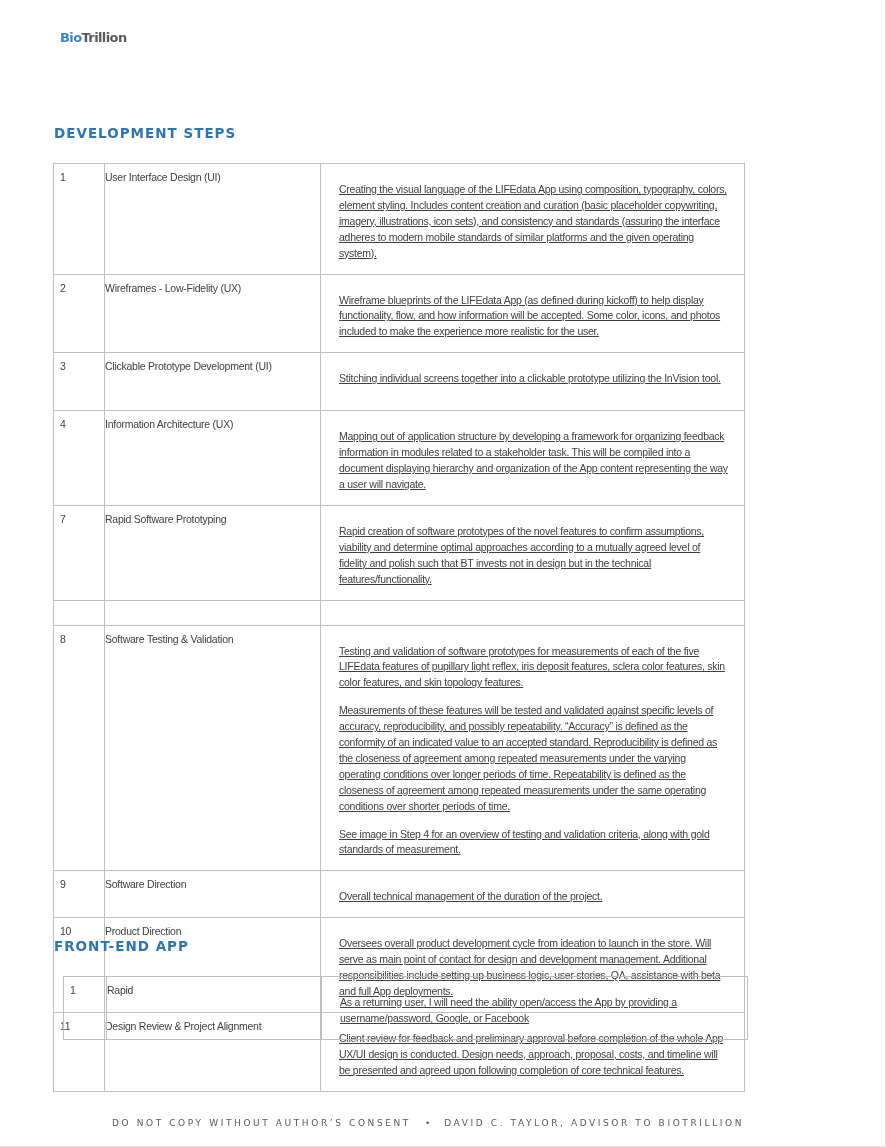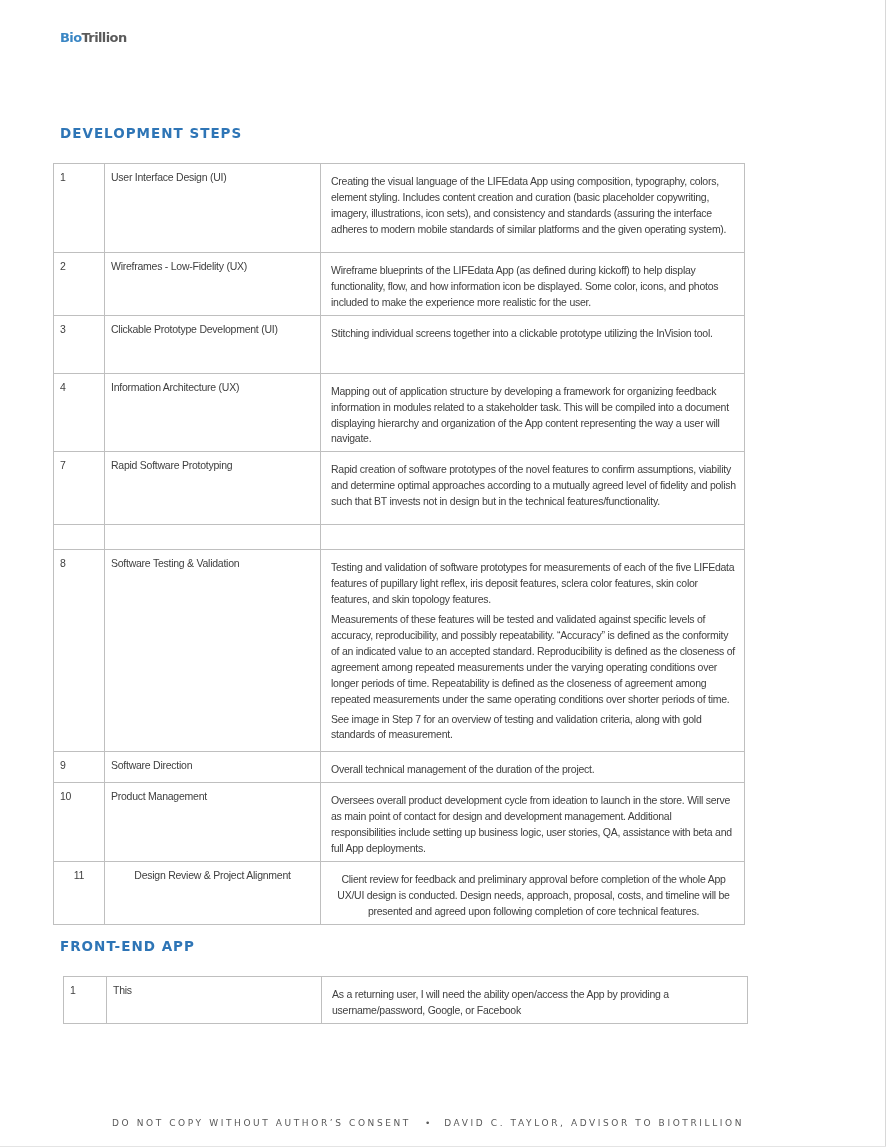--- a/index.html
+++ b/index.html
@@ -7,35 +7,35 @@
     body { position: relative; font-family: "Liberation Sans", sans-serif; color: #404040; }
 
     .page-edge-right { position: absolute; top: 0; right: 0; width: 1px; height: 1147px; background: #d8d8d8; }
     .page-edge-bottom { position: absolute; left: 0; bottom: 0; width: 886px; height: 1px; background: #e4e4e4; }
 
     .logo { position: absolute; left: 60px; top: 30px; font-family: "DejaVu Sans", sans-serif; font-size: 13px; font-weight: bold; letter-spacing: -0.6px; text-align: right; }
     .logo .bio { color: #3a86c4; }
     .logo .trillion { color: #5a5a5a; }
 
     .section-heading {
-      position: absolute; left: 60px;
+      position: absolute; left: 54px;
       font-family: "DejaVu Sans", sans-serif; font-size: 13.5px; font-weight: bold;
       color: #2e75b6; letter-spacing: 1px;
     }
 
     table.steps { position: absolute; border-collapse: collapse; table-layout: fixed; }
     table.steps td {
       border: 1px solid #bfbfbf; vertical-align: top;
       font-family: "Liberation Sans", sans-serif; font-size: 10.5px; line-height: 15.9px;
       color: #404040; padding: 6px 6px 0 6px; letter-spacing: -0.25px;
     }
     table.steps td.num { padding-left: 6px; }
-    table.steps td.name { padding-left: 6px; }
+    table.steps td.name { padding-left: 0; }
     table.steps td.desc { padding-left: 6px; padding-right: 4px; }
-    .desc p { margin: 4px; }
+    .desc p { margin: 12px; text-decoration: underline; }
 
     #dev-table { left: 53px; top: 163px; width: 691px; }
     #fe-table { left: 63px; top: 976px; width: 684px; }
 
     .footer {
       position: absolute; left: 0; top: 1118px; width: 856px; text-align: center;
       font-family: "DejaVu Sans", sans-serif; font-size: 9px; color: #595959; letter-spacing: 2.6px;
     }
     .footer .bullet { margin: 0 14px; letter-spacing: 0; }
   </style>
@@ -62,21 +62,21 @@
         <td class="num">1</td>
         <td class="name">User Interface Design (UI)</td>
         <td class="desc">
           <p>Creating the visual language of the LIFEdata App using composition, typography, colors, element styling. Includes content creation and curation (basic placeholder copywriting, imagery, illustrations, icon sets), and consistency and standards (assuring the interface adheres to modern mobile standards of similar platforms and the given operating system).</p>
         </td>
       </tr>
       <tr style="height: 58px;">
         <td class="num">2</td>
         <td class="name">Wireframes - Low-Fidelity (UX)</td>
         <td class="desc">
-          <p>Wireframe blueprints of the LIFEdata App (as defined during kickoff) to help display functionality, flow, and how information icon be displayed. Some color, icons, and photos included to make the experience more realistic for the user.</p>
+          <p>Wireframe blueprints of the LIFEdata App (as defined during kickoff) to help display functionality, flow, and how information will be accepted. Some color, icons, and photos included to make the experience more realistic for the user.</p>
         </td>
       </tr>
       <tr style="height: 58px;">
         <td class="num">3</td>
         <td class="name">Clickable Prototype Development (UI)</td>
         <td class="desc">
           <p>Stitching individual screens together into a clickable prototype utilizing the InVision tool.</p>
         </td>
       </tr>
       <tr style="height: 72px;">
@@ -99,59 +99,59 @@
         <td class="desc">
           <p></p>
         </td>
       </tr>
       <tr style="height: 202px;">
         <td class="num">8</td>
         <td class="name">Software Testing &amp; Validation</td>
         <td class="desc">
           <p>Testing and validation of software prototypes for measurements of each of the five LIFEdata features of pupillary light reflex, iris deposit features, sclera color features, skin color features, and skin topology features.</p>
           <p>Measurements of these features will be tested and validated against specific levels of accuracy, reproducibility, and possibly repeatability.  “Accuracy” is defined as the conformity of an indicated value to an accepted standard.  Reproducibility is defined as the closeness of agreement among repeated measurements under the varying operating conditions over longer periods of time.  Repeatability is defined as the closeness of agreement among repeated measurements under the same operating conditions over shorter periods of time.</p>
-          <p>See image in Step 7 for an overview of testing and validation criteria, along with gold standards of measurement.</p>
+          <p>See image in Step 4 for an overview of testing and validation criteria, along with gold standards of measurement.</p>
         </td>
       </tr>
       <tr style="height: 26px;">
         <td class="num">9</td>
         <td class="name">Software Direction</td>
         <td class="desc">
           <p>Overall technical management of the duration of the project.</p>
         </td>
       </tr>
       <tr style="height: 53px;">
         <td class="num">10</td>
-        <td class="name">Product Management</td>
+        <td class="name">Product Direction</td>
         <td class="desc">
           <p>Oversees overall product development cycle from ideation to launch in the store. Will serve as main point of contact for design and development management. Additional responsibilities include setting up business logic, user stories, QA, assistance with beta and full App deployments.</p>
         </td>
       </tr>
-      <tr style="height: 58px; text-align: center;">
+      <tr style="height: 58px;">
         <td class="num">11</td>
         <td class="name">Design Review &amp; Project Alignment</td>
         <td class="desc">
           <p>Client review for feedback and preliminary approval before completion of the whole App UX/UI design is conducted. Design needs, approach, proposal, costs, and timeline will be presented and agreed upon following completion of core technical features.</p>
         </td>
       </tr>
     </tbody>
 </table>
 
 <h2 class="section-heading" style="top:938px;">FRONT-END APP</h2>
 
 <table class="steps" id="fe-table">
   <colgroup>
     <col style="width:43px">
     <col style="width:215px">
     <col style="width:426px">
   </colgroup>
   <tbody id="fe-tbody">
       <tr style="height: 42px;">
         <td class="num">1</td>
-        <td class="name">This</td>
+        <td class="name">Rapid</td>
         <td class="desc">
           <p>As a returning user, I will need the ability open/access the App by providing a username/password, Google, or Facebook</p>
         </td>
       </tr>
     </tbody>
 </table>
 
 <div class="footer">
   <span>DO NOT COPY WITHOUT AUTHOR’S CONSENT</span><span class="bullet">•</span><span>DAVID C. TAYLOR, ADVISOR TO BIOTRILLION</span>
 </div>

